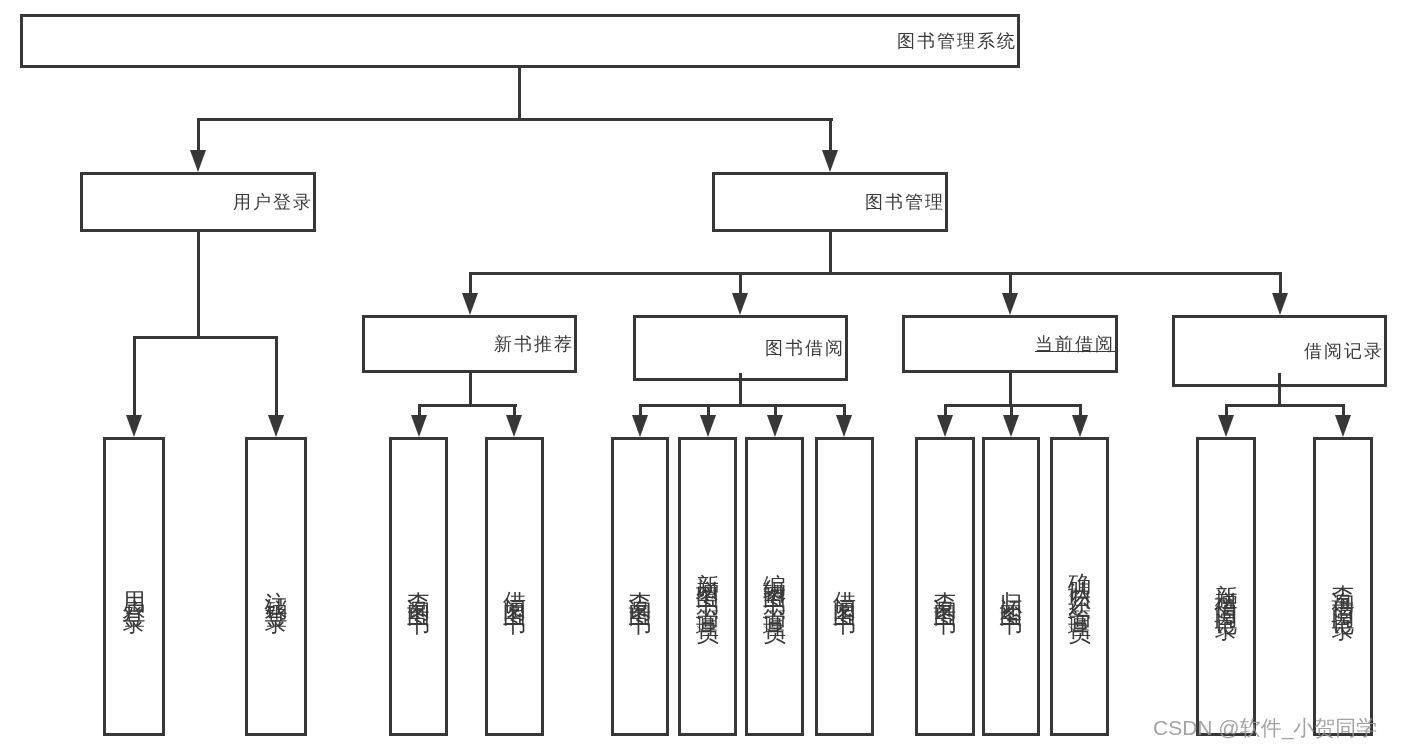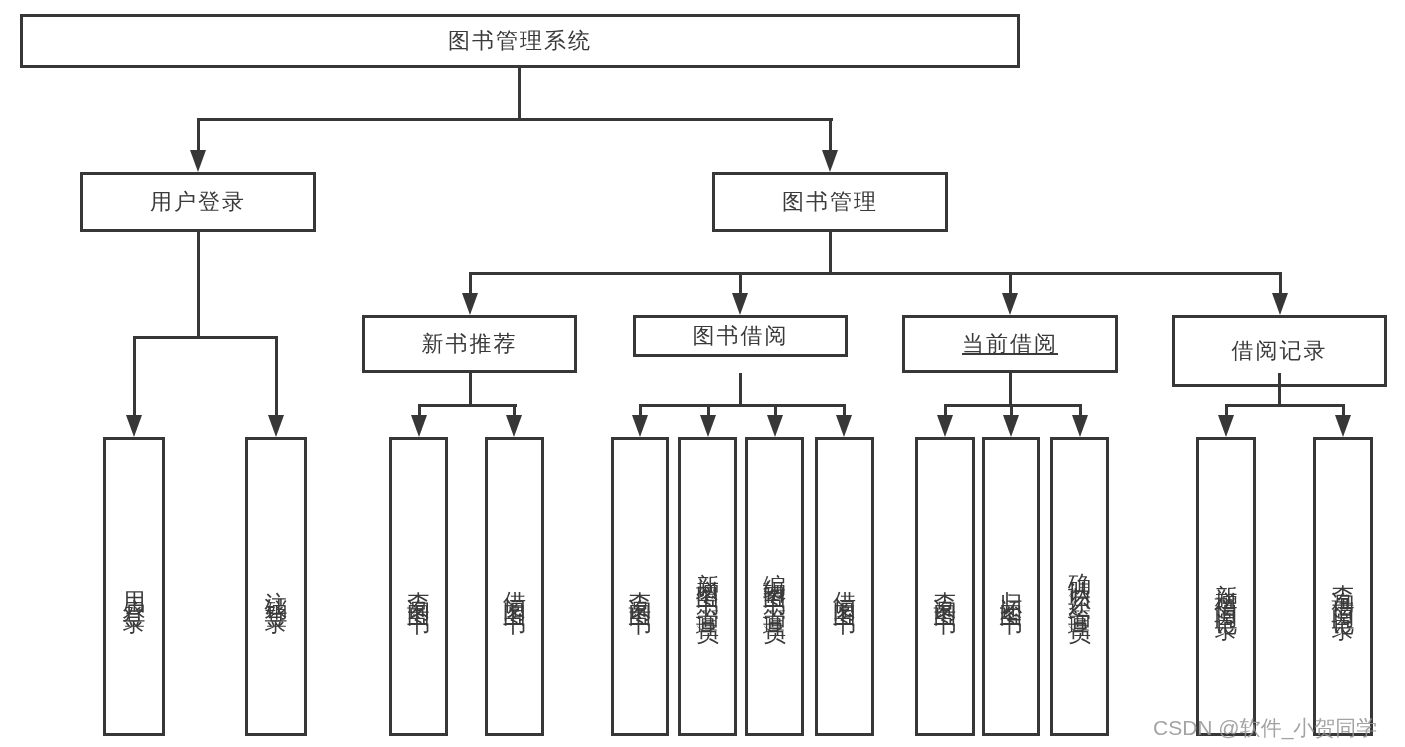--- a/index.html
+++ b/index.html
@@ -5,21 +5,21 @@
   html,body{margin:0;padding:0;background:#fff;}
   #canvas{
     position:relative;width:1405px;height:747px;background:#ffffff;overflow:hidden;
     font-family:"Liberation Sans",sans-serif;
   }
   .box{
     position:absolute;background:#ffffff;border:3px solid #373737;
     display:flex;align-items:center;justify-content:center;
     box-sizing:border-box;color:#3a3a3a;
   }
-  .hlabel{font-size:22px;letter-spacing:2px;white-space:nowrap;}
+  .hlabel{font-size:18px;letter-spacing:2px;white-space:nowrap;justify-content:flex-end;}
   .vtext span{
     writing-mode:vertical-rl;text-orientation:mixed;
     font-size:23px;line-height:1;letter-spacing:7px;white-space:nowrap;
   }
   .line{position:absolute;background:#373737;}
   .arrow{
     position:absolute;width:0;height:0;
     border-left:8px solid transparent;border-right:8px solid transparent;
     border-top:22px solid #373737;
   }
@@ -40,21 +40,21 @@
   <div class="box hlabel" style="left:80px;top:172px;width:236px;height:60px;">
     <span>用户登录</span>
   </div>
   <div class="box hlabel" style="left:712px;top:172px;width:236px;height:60px;">
     <span>图书管理</span>
   </div>
 
   <div class="box hlabel" style="left:362px;top:315px;width:215px;height:58px;">
     <span>新书推荐</span>
   </div>
-  <div class="box hlabel" style="left:633px;top:315px;width:215px;height:42px;">
+  <div class="box hlabel" style="left:633px;top:315px;width:215px;height:66px;">
     <span>图书借阅</span>
   </div>
   <div class="box hlabel" style="left:902px;top:315px;width:216px;height:58px;text-decoration:underline;">
     <span>当前借阅</span>
   </div>
   <div class="box hlabel" style="left:1172px;top:315px;width:215px;height:72px;">
     <span>借阅记录</span>
   </div>
 
   <div class="box vtext" style="left:103px;top:437px;width:62px;height:299px;">

